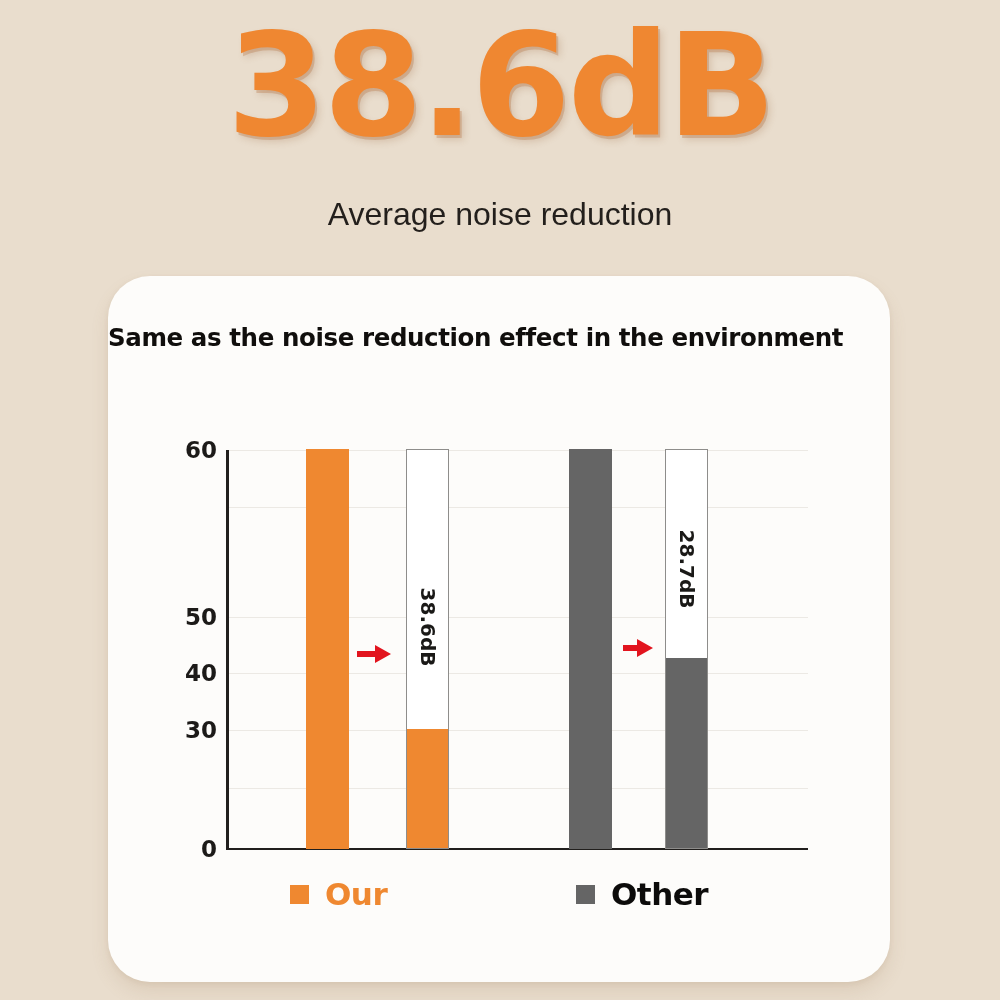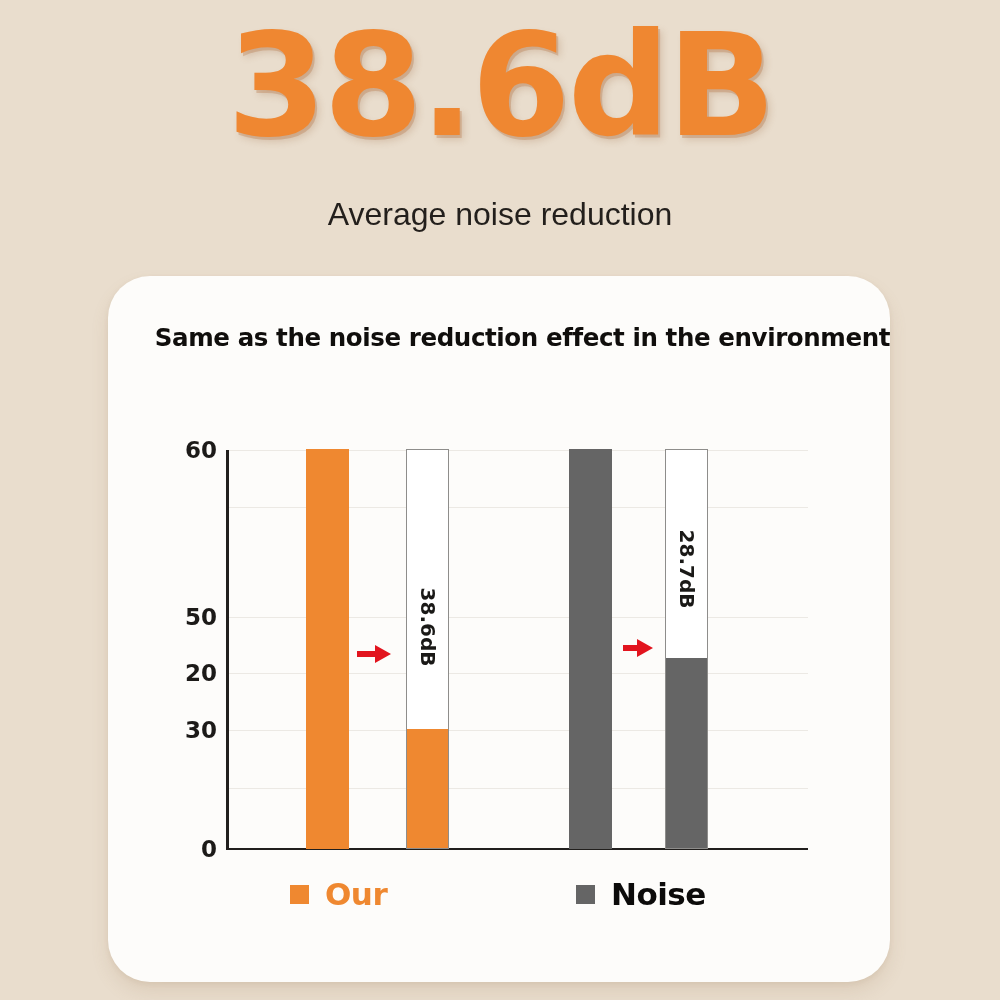--- a/index.html
+++ b/index.html
@@ -52,21 +52,21 @@
     background: #fdfcfa;
     border-radius: 42px;
     box-shadow: 0 10px 18px rgba(150,115,80,0.14), 0 2px 5px rgba(150,115,80,0.10);
   }
 
   #chart-title {
     position: absolute;
     left: 0;
     top: 47px;
     width: 782px;
-    text-align: right;
+    text-align: left;
     font-family: "DejaVu Sans", sans-serif;
     font-weight: 700;
     font-size: 24.5px;
     letter-spacing: -0.4px;
     color: #100e0c;
   }
 
   
   #axis-caption {
     position: absolute;
@@ -222,21 +222,21 @@
     <div class="gridline" style="top:167px"></div>
     <div class="gridline" style="top:223px"></div>
     <div class="gridline" style="top:280px"></div>
     <div class="gridline" style="top:338px"></div>
 
     <div id="y-axis-line"></div>
     <div id="x-axis-line"></div>
 
     <div class="tick-label" style="top:0px">60</div>
     <div class="tick-label" style="top:167px">50</div>
-    <div class="tick-label" style="top:223px">20</div>
+    <div class="tick-label" style="top:223px">40</div>
     <div class="tick-label" style="top:280px">30</div>
     <div class="tick-label" style="top:399px">0</div>
 
     <div class="bar bar-solid-our" style="left:80px; height:400px;"></div>
 
     <div class="bar-outline bar-outline-our" style="left:180px; height:400px;">
       <div class="bar-outline-fill fill-our" style="height:119px;"></div>
       <div class="bar-inline-label" style="top:165px;">38.6dB</div>
     </div>
 
@@ -257,17 +257,17 @@
 
   </div>
 
   <div id="legend">
     <div class="legend-item" id="legend-item-our">
       <span class="legend-swatch" id="legend-swatch-our"></span>
       <span class="legend-label" id="legend-label-our">Our</span>
     </div>
     <div class="legend-item" id="legend-item-other">
       <span class="legend-swatch" id="legend-swatch-other"></span>
-      <span class="legend-label" id="legend-label-other">Noise</span>
+      <span class="legend-label" id="legend-label-other">Other</span>
     </div>
   </div>
 
 </div>
 
 </body></html>

